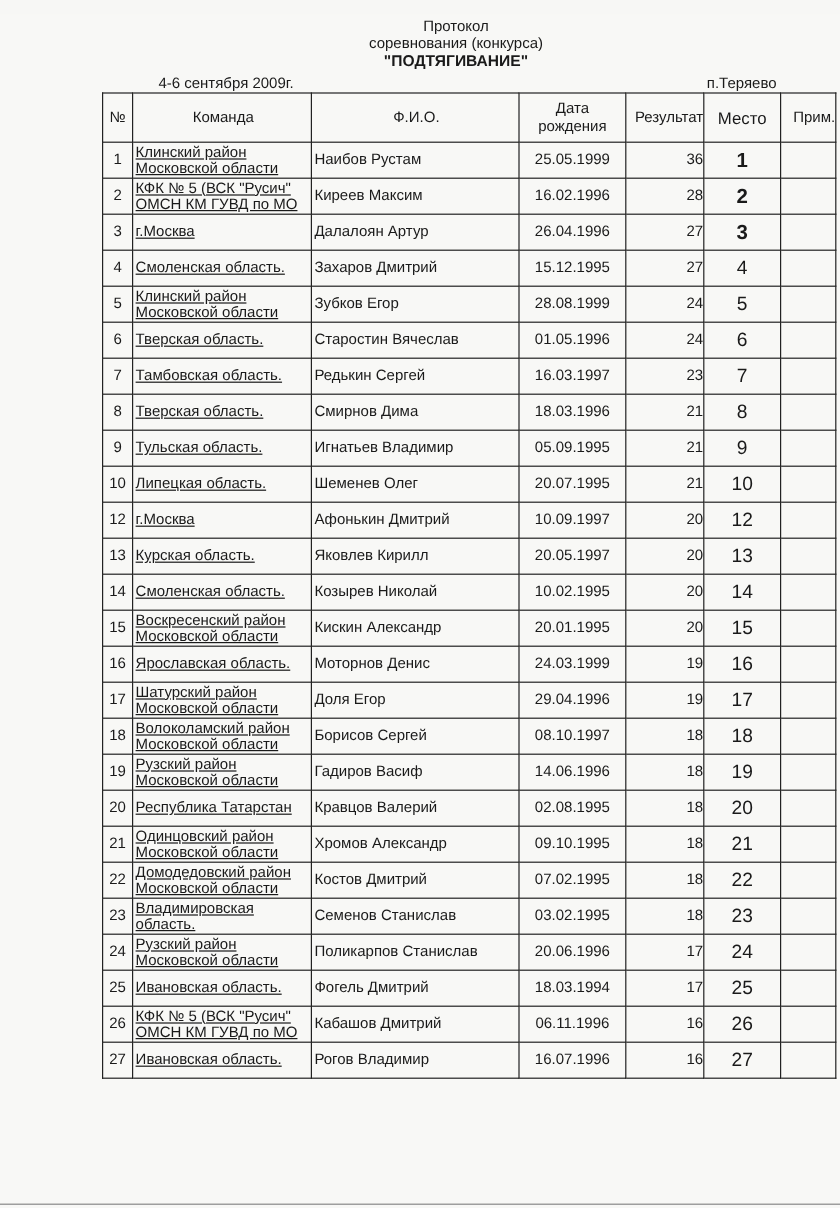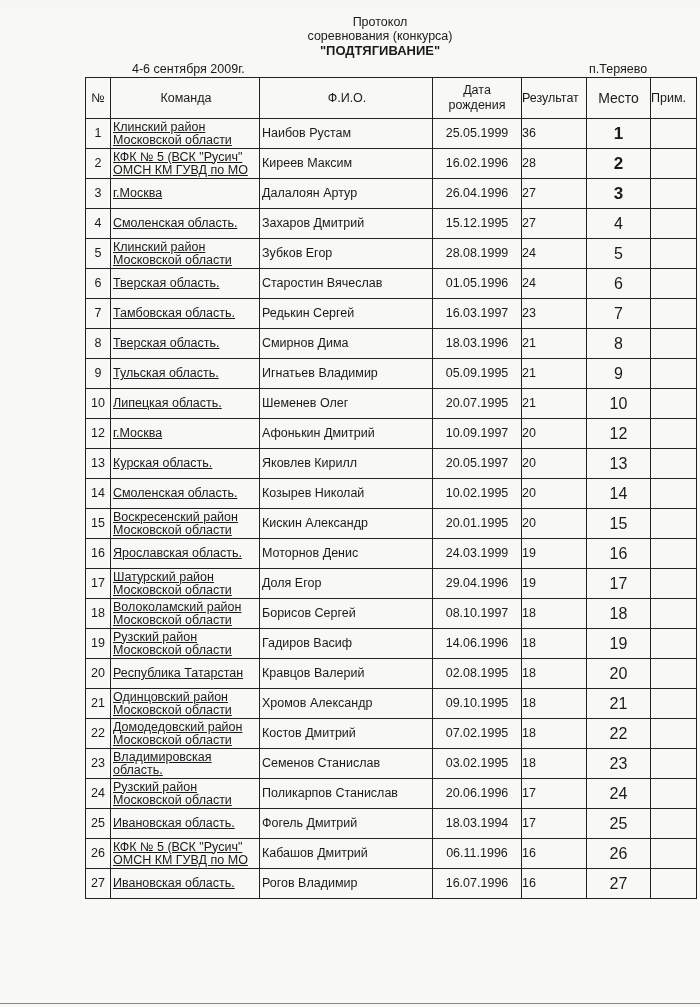--- a/index.html
+++ b/index.html
@@ -12,27 +12,27 @@
   .h1 { top: 3px; left: 30px; }
   .h2 { top: 17px; left: 30px; }
   .h3 { top: 31px; left: 30px; font-weight: bold; font-size: 13px; }
   .date { position: absolute; left: 132px; top: 50px; font-size: 12.5px; }
   .place { position: absolute; left: 574px; top: 50px; font-size: 12.5px; margin-left: 15px; }
   table {
     position: absolute; left: 85px; top: 65px; border-collapse: collapse;
     font-size: 12.5px; table-layout: fixed;
   }
   td, th { border: 1px solid #222; padding: 0; font-weight: normal; }
-  th { height: 40px; text-align: left; line-height: 15px; }
+  th { height: 40px; text-align: right; line-height: 15px; }
   td { height: 29px; line-height: 13px; }
   .c-num { width: 24px; text-align: center; }
   .c-team { width: 146px; text-align: left; padding-left: 2px; }
   .c-name { width: 170px; text-align: left; padding-left: 2px; }
   .c-date { width: 88px; text-align: center; }
-  .c-res { width: 64px; text-align: left; }
+  .c-res { width: 64px; text-align: right; }
   .c-place { width: 63px; text-align: center; font-size: 16px; }
   .c-note { width: 45px; }
   .bold { font-weight: bold; font-size: 17px; }
   .team-line { display: block; text-decoration: underline; }
   .bottom-line { position: absolute; left: 0; top: 991px; width: 700px; height: 1px; background: #888; }
 </style>
 </head>
 <body>
 
 <div class="page">

